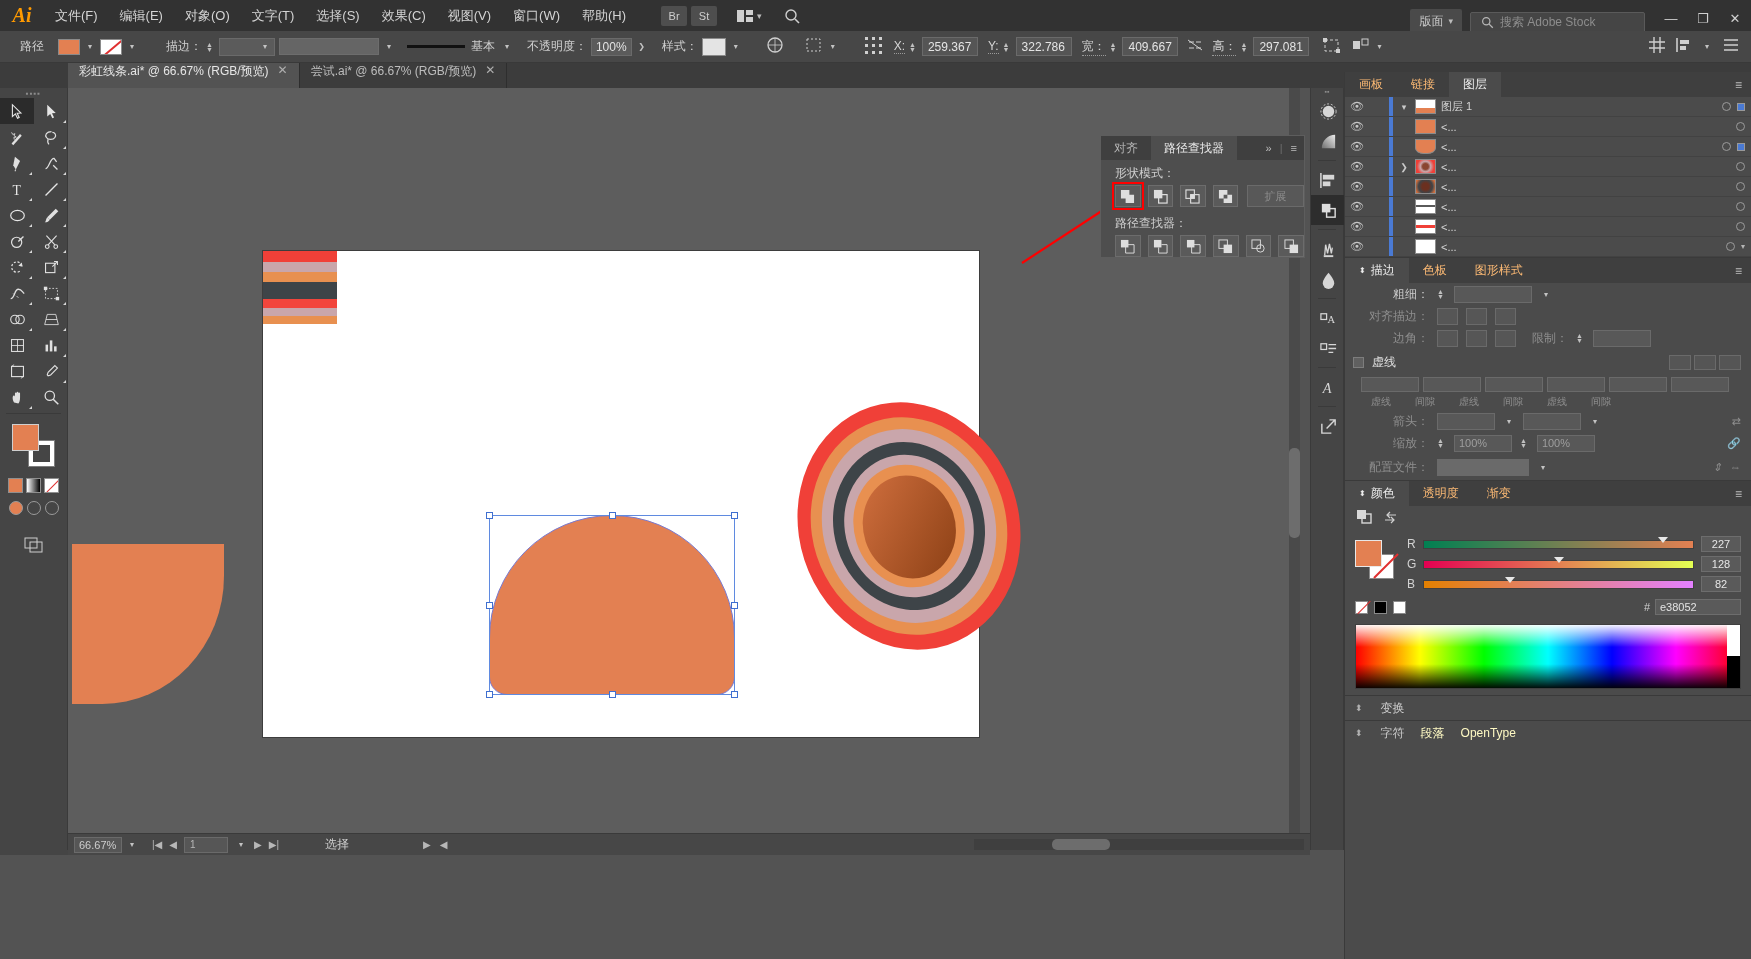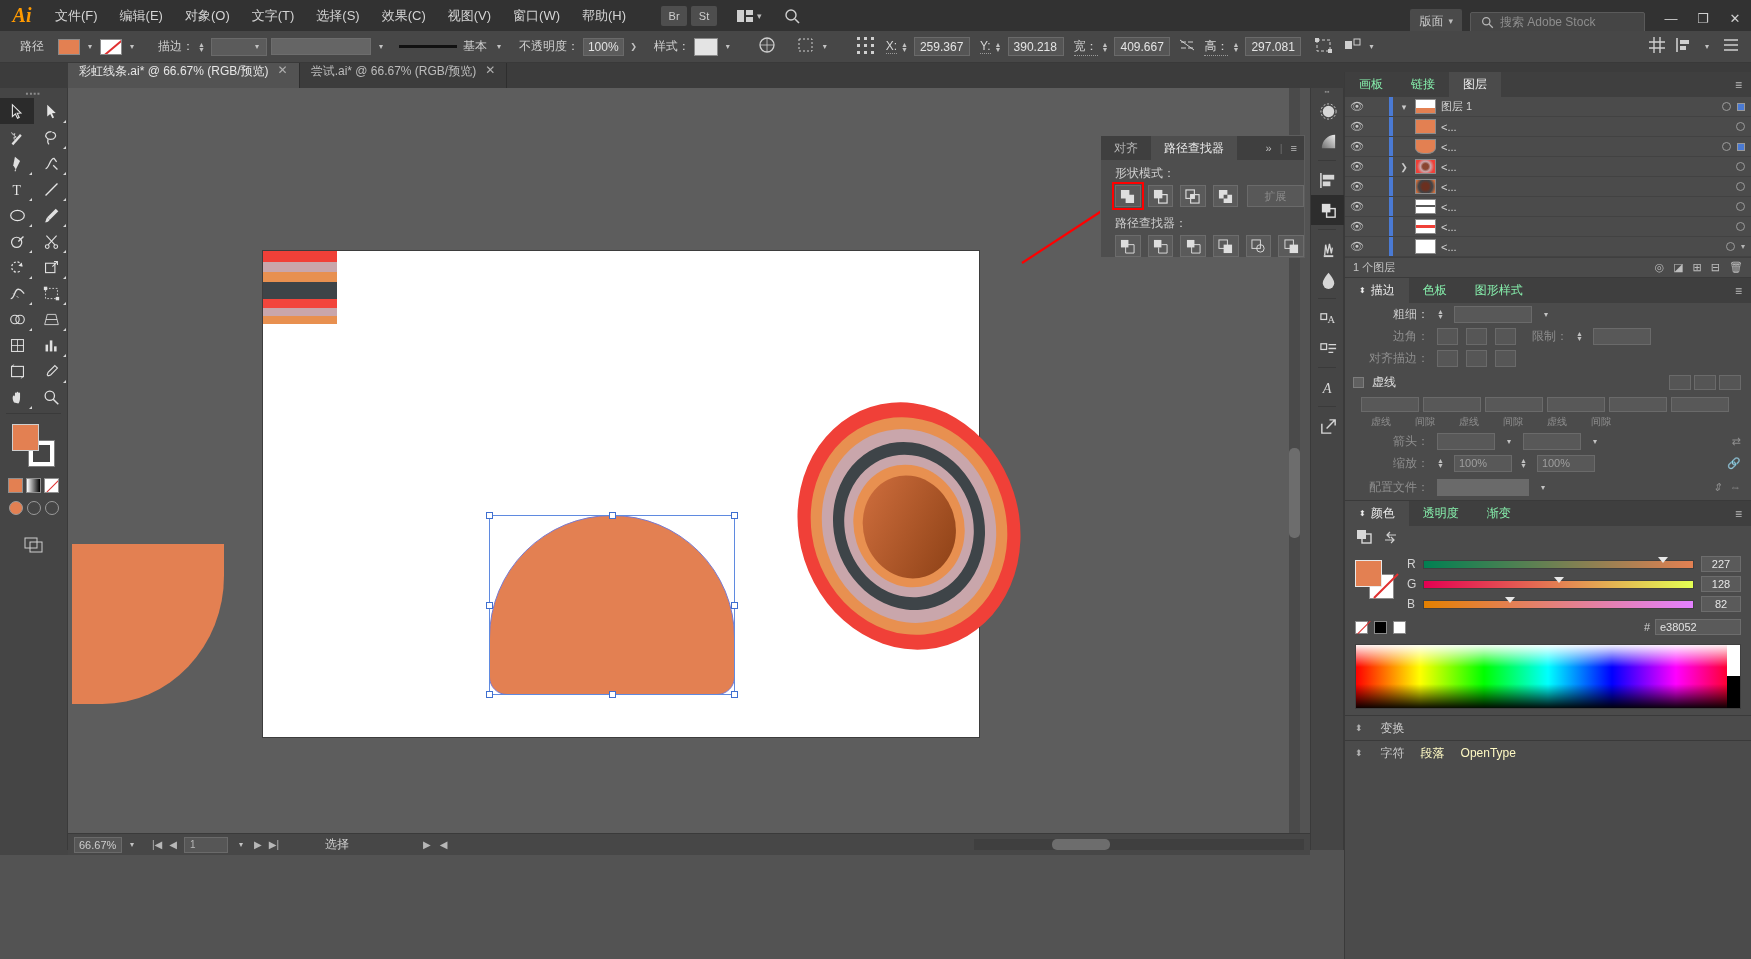--- a/index.html
+++ b/index.html
@@ -183,21 +183,21 @@
   .rail-btn.sel { background:#2d2d2d; }
   .rail-btn svg { width:19px; height:19px; fill:#d6d6d6; }
   .rail-div { height:1px; background:#3a3a3a; margin:4px 7px; }
 
   
   .dock {
     position:absolute; left:1344px; top:72px; width:407px; height:887px;
     background:#4b4b4b; border-left:1px solid #3a3a3a;
   }
   .panel-tabs { display:flex; height:25px; background:#3f3f3f; }
-  .ptab { padding:0 14px; display:flex; align-items:center; font-size:12px; color:#86efac; }
+  .ptab { padding:0 14px; display:flex; align-items:center; font-size:12px; color:#fdba74; }
   .ptab.active { background:#4b4b4b; color:#ececec; }
   .ptab-r { margin-left:auto; display:flex; align-items:center; padding:0 9px; color:#bdbdbd; font-size:12px; }
 
   
   .layers-wrap { background:#4b4b4b; }
   .layer-row { display:flex; align-items:center; height:20px; border-bottom:1px solid #424242; font-size:11px; }
   .lr-eye { width:24px; text-align:center; color:#c6c6c6; font-size:11px; }
   .lr-lock { width:20px; }
   .lr-blue { width:4px; align-self:stretch; background:#4a7ad4; }
   .lr-disc { width:22px; text-align:center; color:#c9c9c9; font-size:9px; }
@@ -337,21 +337,21 @@
   </div>
 
   <div class="controlbar">
     <div class="cb-label" style="padding:0 10px 0 14px">路径</div>
     <span class="swatch" style="background:#e38052"></span>
     <span class="tiny-chev">▾</span>
     <span class="swatch" style="background:#ffffff;position:relative;overflow:hidden">
       <i style="position:absolute;left:-3px;top:7px;width:30px;height:2px;background:#e03030;transform:rotate(-40deg);display:block"></i>
     </span>
     <span class="tiny-chev">▾</span>
-    <div class="cb-label" style="margin-left:16px">描边：</div>
+    <div class="cb-label" style="margin-left:24px">描边：</div>
     <span class="spin">
         <b>▲</b>
         <b>▼</b>
       </span>
     <div class="cb-select">
         <span class="tiny-chev">▾</span>
       </div>
     <div class="cb-wide"></div>
     <span class="tiny-chev">▾</span>
     <div style="display:flex;align-items:center;gap:6px;margin-left:8px">
@@ -399,21 +399,21 @@
     <span class="spin">
         <b>▲</b>
         <b>▼</b>
       </span>
     <div class="num-field">259.367</div>
     <div class="axis-lbl" style="margin-left:6px">Y:</div>
     <span class="spin">
         <b>▲</b>
         <b>▼</b>
       </span>
-    <div class="num-field">390.218</div>
+    <div class="num-field">322.786</div>
     <div class="axis-lbl" style="margin-left:6px">宽：</div>
     <span class="spin">
         <b>▲</b>
         <b>▼</b>
       </span>
     <div class="num-field">409.667</div>
     <span style="margin:0 5px">
       <svg width="16" height="12" viewBox="0 0 16 12">
           <path d="M2 3 h5 M9 3 h5 M2 9 h5 M9 9 h5" stroke="#cfcfcf" stroke-width="1.2" fill="none"></path>
           <path d="M1 1 L15 11" stroke="#cfcfcf" stroke-width="1"></path>
@@ -966,30 +966,20 @@
         <span class="lr-disc"></span>
         <span class="lr-thumb" style="background:#ffffff"></span>
         <span class="lr-name">&lt;...</span>
         <span class="lr-right">
             <i class="lr-target"></i>
             <span style="font-size:8px">▾</span>
           </span>
       </div>
     </div>
 
-    <div class="layers-foot">
-      <span>1 个图层</span>
-      <span class="lf-icons">
-        <span>◎</span>
-        <span>◪</span>
-        <span>⊞</span>
-        <span>⊟</span>
-        <span>🗑</span>
-      </span>
-    </div>
 
     <div class="sp">
       <div class="panel-tabs">
         <div class="ptab active">
           <span style="font-size:8px;margin-right:5px">⬍</span>
           <span>描边</span>
         </div>
         <div class="ptab">色板</div>
         <div class="ptab">图形样式</div>
         <div class="ptab-r">≡</div>
@@ -998,36 +988,36 @@
       <div class="sp-row">
         <span class="sp-lbl">粗细：</span>
         <span class="spin">
             <b>▲</b>
             <b>▼</b>
           </span>
         <span class="sp-box" style="width:78px"></span>
         <span class="tiny-chev">▾</span>
       </div>
       <div class="sp-row">
+        <span class="sp-lbl dim">对齐描边：</span>
+        <span class="sp-btn"></span>
+        <span class="sp-btn"></span>
+        <span class="sp-btn"></span>
+      </div>
+      <div class="sp-row">
         <span class="sp-lbl dim">边角：</span>
         <span class="sp-btn"></span>
         <span class="sp-btn"></span>
         <span class="sp-btn"></span>
         <span class="sp-lbl dim" style="width:44px">限制：</span>
         <span class="spin">
             <b>▲</b>
             <b>▼</b>
           </span>
         <span class="sp-box" style="width:36px"></span>
-      </div>
-      <div class="sp-row">
-        <span class="sp-lbl dim">对齐描边：</span>
-        <span class="sp-btn"></span>
-        <span class="sp-btn"></span>
-        <span class="sp-btn"></span>
       </div>
       <div class="sp-row" style="height:26px">
         <span class="sp-cb" style="margin-left:-2px"></span>
         <span style="color:#e0e0e0">虚线</span>
         <span class="dash-boxes">
             <i></i>
             <i></i>
             <i></i>
           </span>
       </div>

